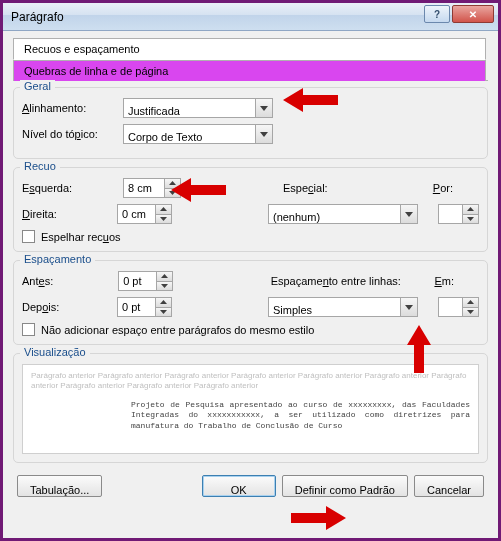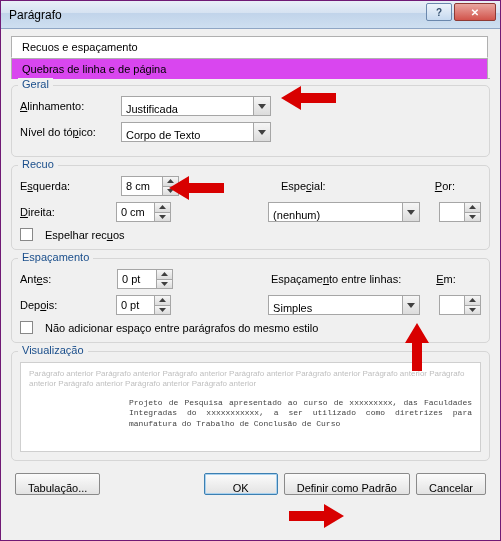--- a/index.html
+++ b/index.html
@@ -10,21 +10,21 @@
     background: #e8e8e8;
     width: 501px;
     height: 541px;
     overflow: hidden;
     position: relative;
   }
   .dialog {
     width: 501px;
     height: 541px;
     background: #f0f0f0;
-    border: 1px solid #701a75;
+    border: 3px solid #701a75;
     position: relative;
   }
   .titlebar {
     height: 28px;
     background: linear-gradient(to bottom, #e9eff7 0%, #d5e2f1 45%, #c1d4ea 46%, #cedff0 100%);
     border-bottom: 1px solid #8fa6c4;
     display: flex;
     align-items: center;
     padding-left: 8px;
     position: relative;
@@ -154,21 +154,21 @@
   }
   .spinbtns div {
     flex: 1;
     background: linear-gradient(to bottom,#f6f6f6,#dcdcdc);
     display: flex;
     align-items: center;
     justify-content: center;
   }
   .spinbtns div:first-child { border-bottom: 1px solid #a6a6a6; }
   .spinbtns svg { width: 7px; height: 4px; }
-  .chkrow { display: flex; align-items: center; gap: 12px; margin-top: 4px; }
+  .chkrow { display: flex; align-items: center; gap: 6px; margin-top: 4px; }
   .chk {
     width: 13px; height: 13px; border: 1px solid #888; background: #fff;
   }
   .preview {
     background: #fff;
     border: 1px solid #cfcfcf;
     height: 90px;
     padding: 6px 8px;
     font-size: 8px;
     color: #bfbfbf;

